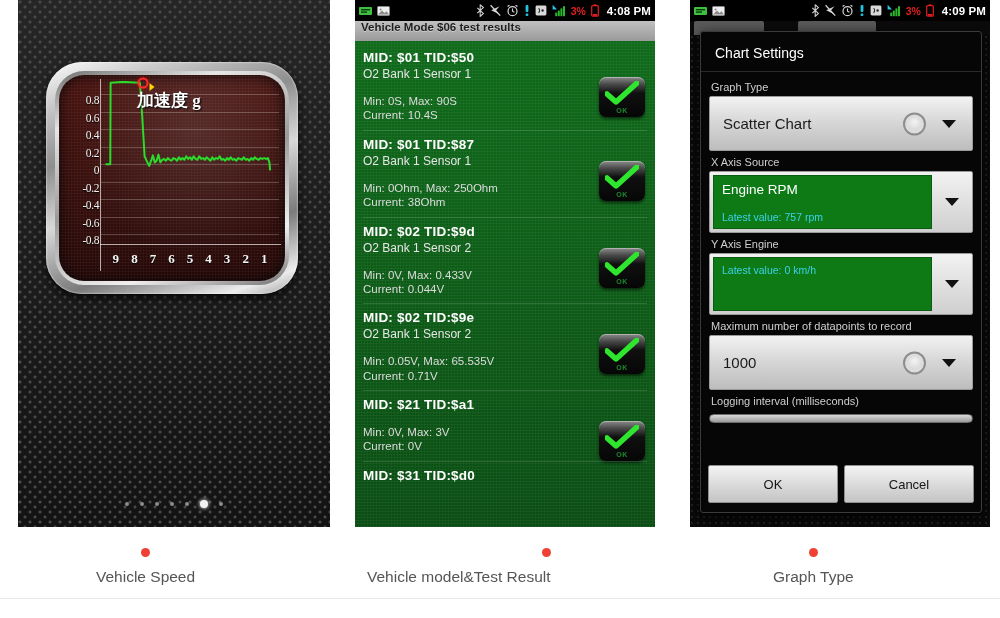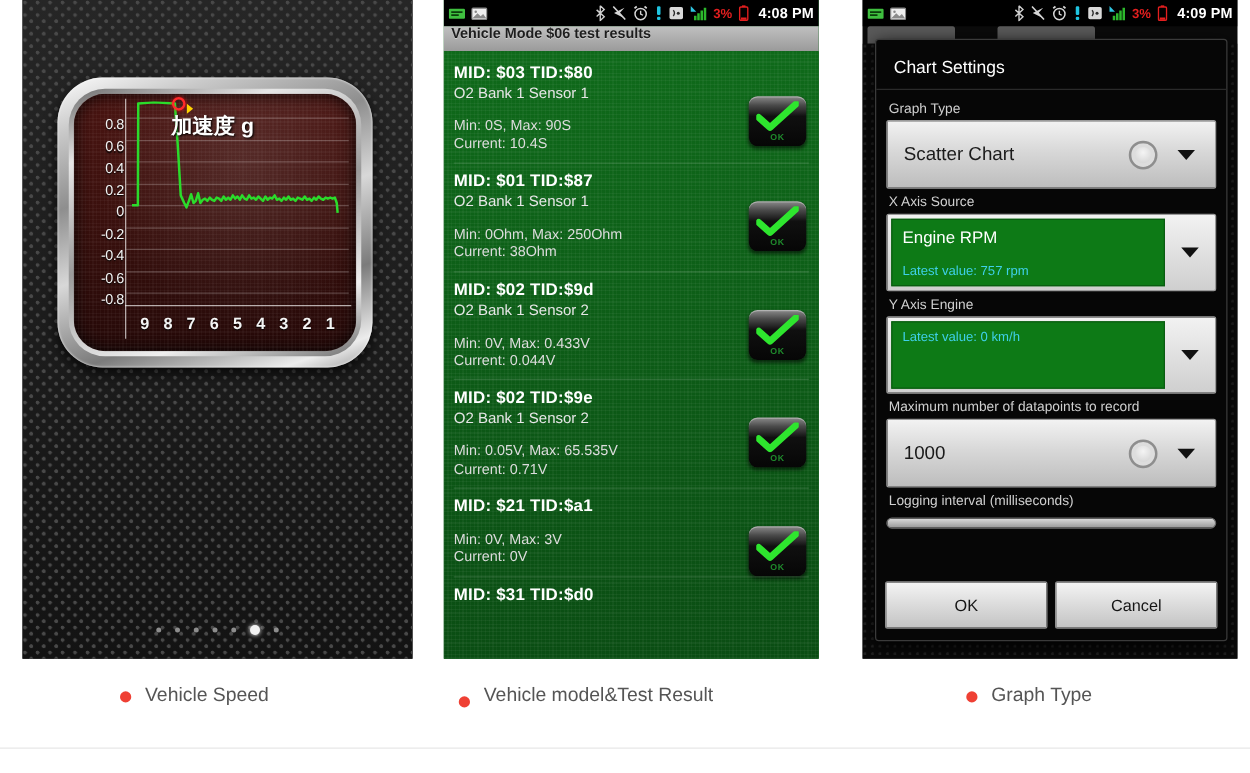--- a/index.html
+++ b/index.html
@@ -27,20 +27,21 @@
       linear-gradient(180deg,#262626,#131313);
     background-size:10px 10px,10px 10px,100% 100%;
     overflow:hidden;
   }
   .gauge-outer {
     position:absolute; left:28px; top:62px; width:252px; height:232px;
     border-radius:36px;
     background:linear-gradient(160deg,#fdfdfd 0%,#c9c9c9 14%,#8e8e8e 33%,#d8d8d8 52%,#7b7b7b 74%,#ececec 92%,#9c9c9c 100%);
     box-shadow:0 4px 10px rgba(0,0,0,.75), inset 0 0 2px #fff;
     padding:9px;
+    font-family:Liberation Serif, serif;
   }
   .gauge-mid {
     width:100%; height:100%; border-radius:29px;
     background:linear-gradient(160deg,#6d6d6d,#e6e6e6 20%,#9a9a9a 50%,#efefef 80%,#717171);
     padding:4px;
   }
   .gauge-screen {
     position:relative; width:100%; height:100%; border-radius:25px;
     background:
       radial-gradient(ellipse at 60% 28%, rgba(255,255,255,.10) 0%, rgba(255,255,255,0) 60%),
@@ -213,21 +214,21 @@
   .dlg-btn {
     flex:1; height:38px; border-radius:2px;
     background:linear-gradient(180deg,#f4f4f4 0%,#dcdcdc 48%,#c4c4c4 100%);
     border:1px solid #8f8f8f;
     display:flex; align-items:center; justify-content:center;
     font-size:13px; color:#151515;
   }
 
   
   .captions { position:absolute; left:0; top:540px; width:1000px; height:40px; }
-  .caption { position:absolute; display:flex; align-items:center; gap:11px; }
+  .caption { position:absolute; display:flex; align-items:center; gap:11px;flex-direction:column; }
   .cap-dot { width:9px; height:9px; border-radius:50%; background:#ef4034; flex:none; }
   .cap-text { font-size:15.5px; color:#555555; }
   .c1 { left:96px; top:8px; }
   .c2 { left:367px; top:8px;align-items:flex-end; }
   .c3 { left:773px; top:8px; }
 </style>
 </head>
 <body>
 
 <div class="page">
@@ -364,21 +365,21 @@
         <span class="sb-time">4:08 PM</span>
       </div>
     </div>
 
     <div class="p2-titlebar">
       <span class="p2-title">Vehicle Mode $06 test results</span>
     </div>
 
     <div class="p2-body" id="p2list">
         <div class="test-item">
-          <div class="mid-line">MID: $03 TID:$80</div>
+          <div class="mid-line">MID: $01 TID:$50</div>
           <div class="sensor-line">O2 Bank 1 Sensor 1</div>
           <div class="minmax">
             <div>Min: 0S, Max: 90S</div>
             <div>Current: 10.4S</div>
           </div>
           <div class="ok-badge">
             <span class="tick"><svg width="34" height="24" viewBox="0 0 34 24">
                 <path d="M2 13 L11 21 L32 2" stroke="#2ee62e" stroke-width="5.5" fill="none" stroke-linecap="round" stroke-linejoin="round"></path>
               </svg></span>
             <span class="ok-txt">OK</span>

